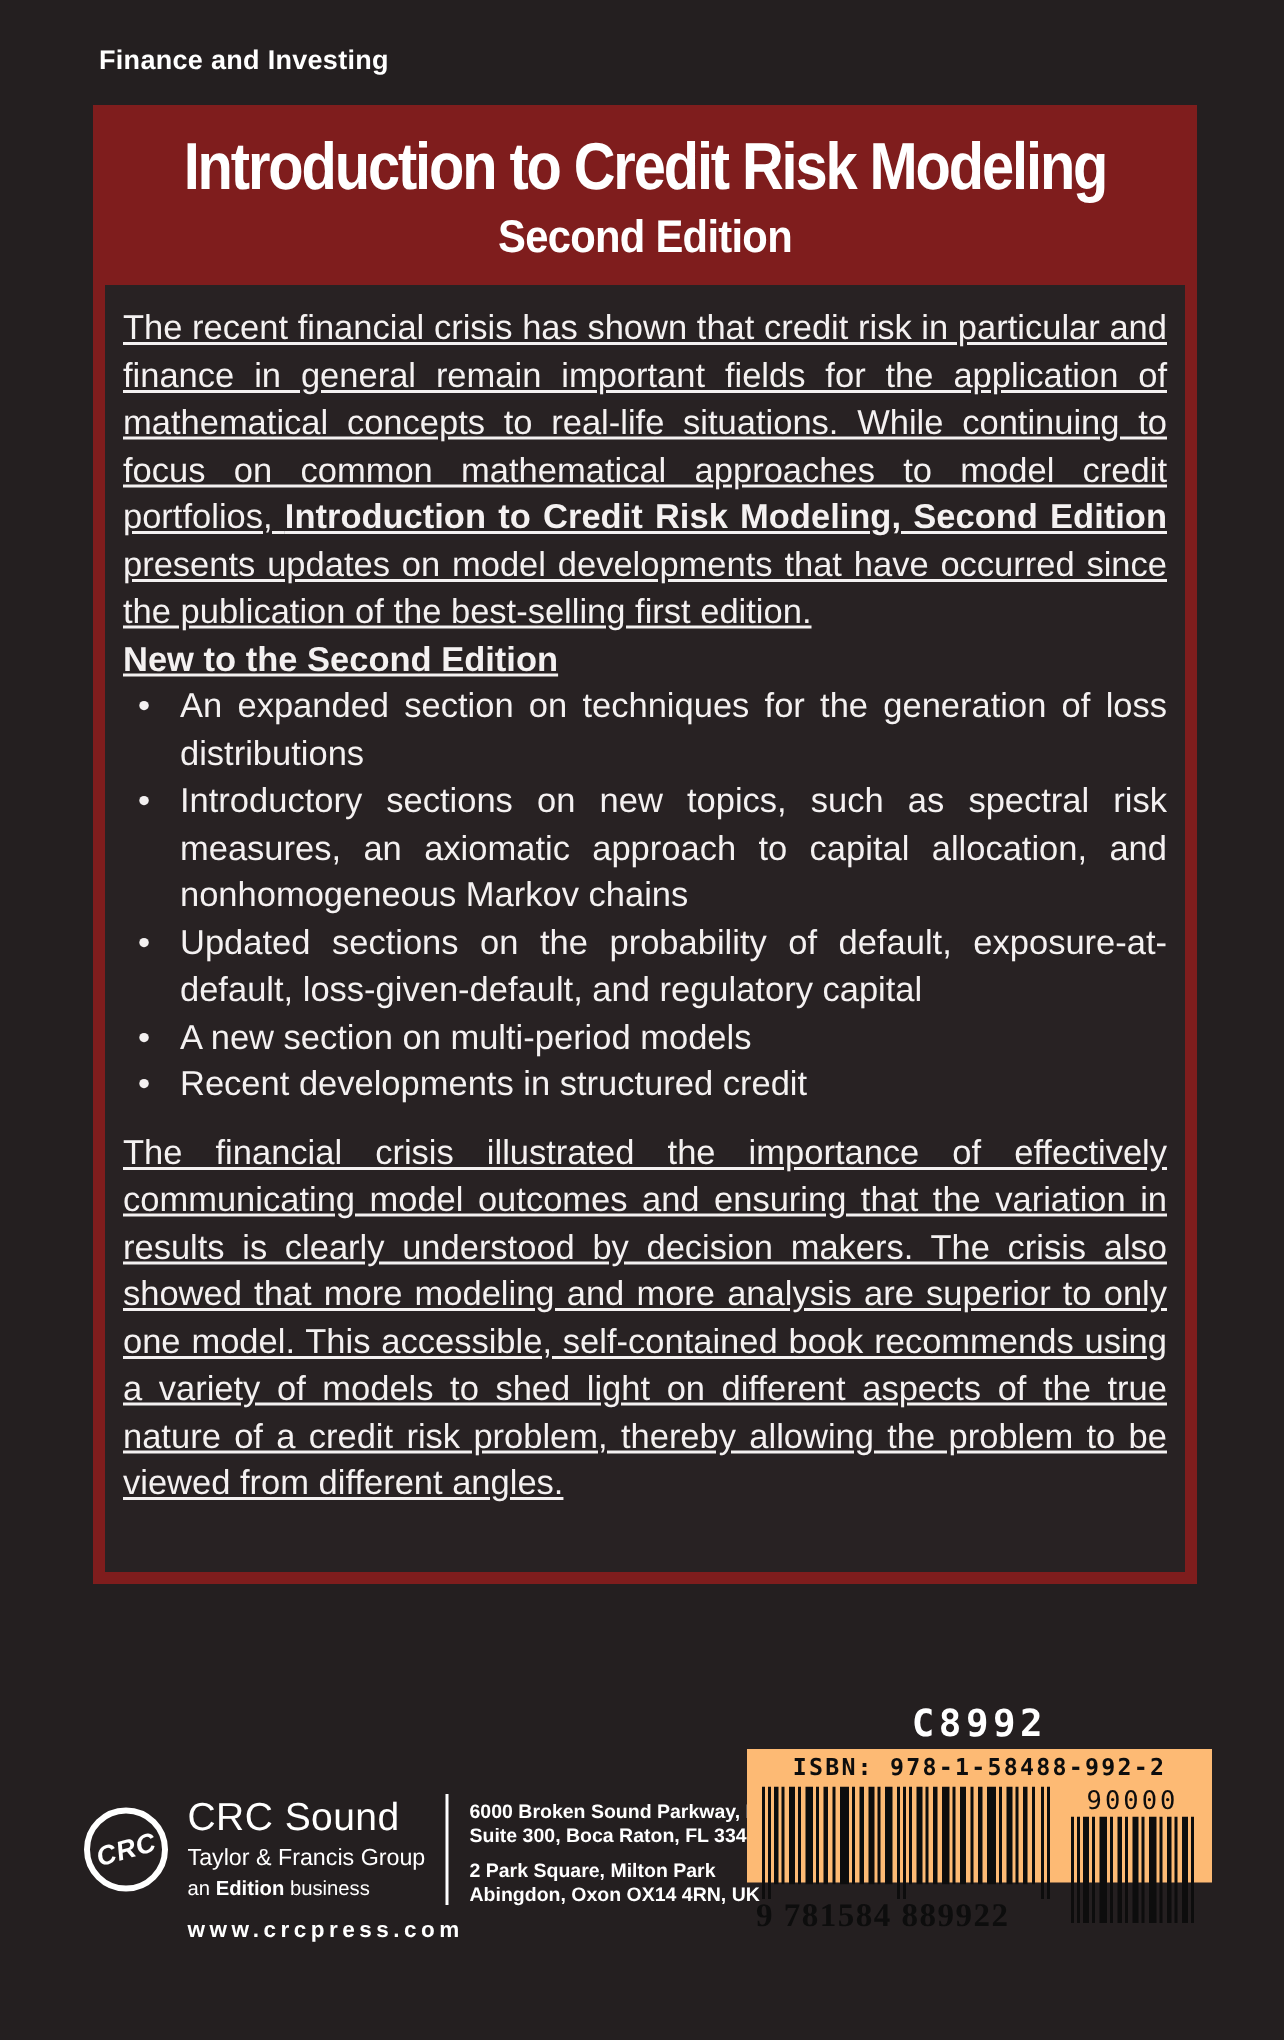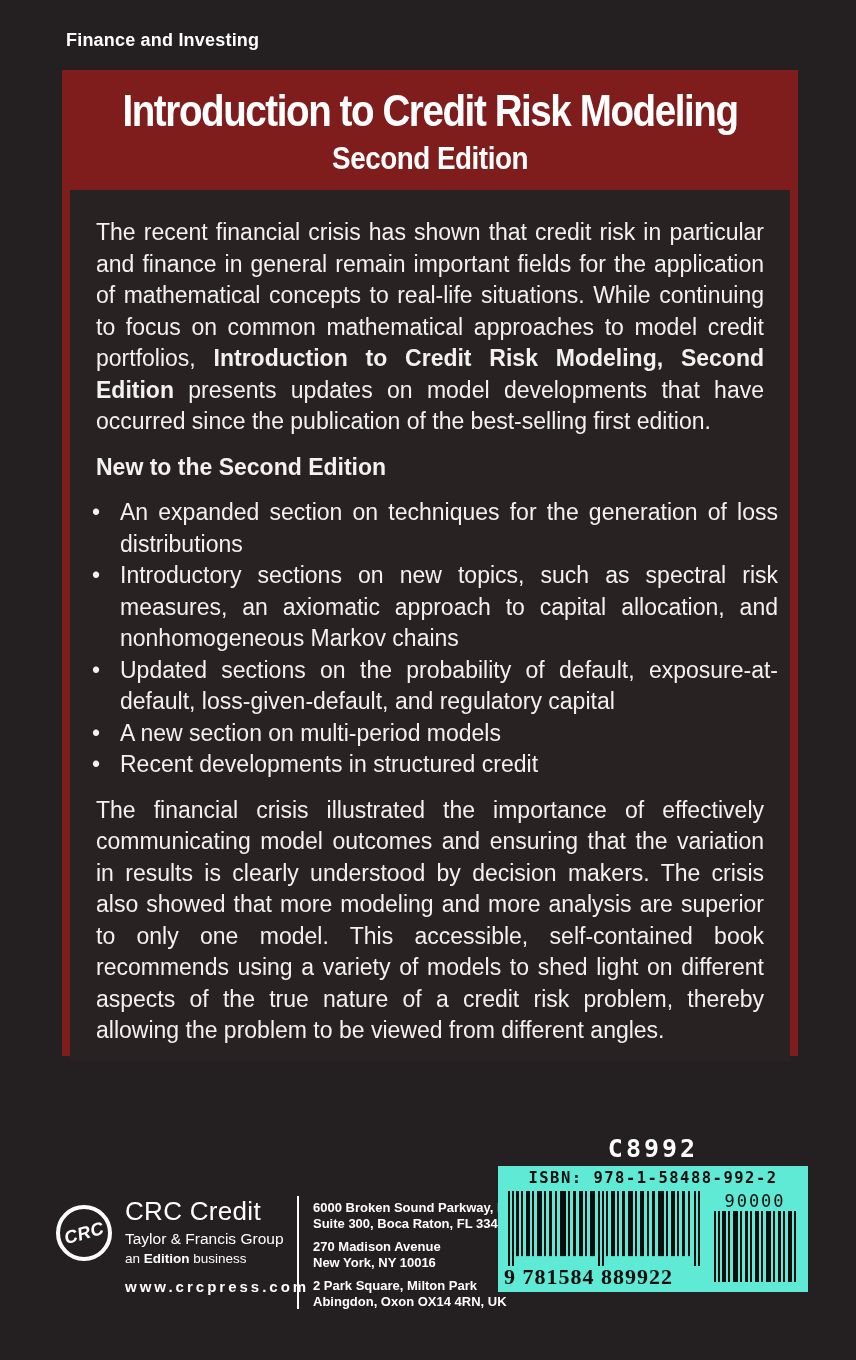--- a/index.html
+++ b/index.html
@@ -57,21 +57,21 @@
   }
   .panel {
     flex: 1;
     margin: 0 8px 8px 8px;
     background: #282223;
     color: #f4f1f1;
     padding: 13px 12px 0 12px;
     font-size: 23px;
     line-height: 31.5px;
   }
-  .panel p { margin: 14px; text-align: justify; }
+  .panel p { margin: 0; text-align: justify; text-decoration: underline; }
   .para1 { margin-bottom: 14px; }
   .b { font-weight: bold; }
   .section-heading { font-weight: bold; text-align: left !important; }
   ul.features {
     list-style: none;
     margin: 0 0 14px 0;
     padding: 0;
   }
   ul.features li {
     position: relative;
@@ -137,22 +137,22 @@
     font-weight: bold;
     font-size: 25px;
     letter-spacing: 3px;
     color: #ffffff;
   }
   .barcode-box {
     position: absolute;
     left: 498px;
     top: 1166px;
     width: 310px;
-    height: 126px;
-    background: #5eead4;
+    height: 89px;
+    background: #fdba74;
   }
   .isbn-line {
     position: absolute;
     top: 3px;
     left: 0;
     width: 100%;
     text-align: center;
     font-family: "DejaVu Sans Mono", monospace;
     font-weight: bold;
     font-size: 15.5px;
@@ -224,33 +224,29 @@
 
       <p>The financial crisis illustrated the importance of effectively communicating model outcomes and ensuring that the variation in results is clearly understood by decision makers. The crisis also showed that more modeling and more analysis are superior to only one model. This accessible, self-contained book recommends using a variety of models to shed light on different aspects of the true nature of a credit risk problem, thereby allowing the problem to be viewed from different angles.</p>
     </div>
   </div>
 
   <div class="publisher">
     <div class="crc-logo">
       <span class="crc-logo-text">CRC</span>
     </div>
     <div class="pub-text">
-      <div class="pub-name">CRC Credit</div>
+      <div class="pub-name">CRC Sound</div>
       <div class="pub-group">Taylor &amp; Francis Group</div>
       <div class="pub-business"><span>an </span><span class="b">Edition</span><span> business</span></div>
       <div class="pub-site">www.crcpress.com</div>
     </div>
     <div class="addresses">
       <div class="addr-group">
         <div>6000 Broken Sound Parkway, NW</div>
         <div>Suite 300, Boca Raton, FL 33487</div>
-      </div>
-      <div class="addr-group">
-        <div>270 Madison Avenue</div>
-        <div>New York, NY 10016</div>
       </div>
       <div class="addr-group">
         <div>2 Park Square, Milton Park</div>
         <div>Abingdon, Oxon OX14 4RN, UK</div>
       </div>
     </div>
   </div>
 
   <div class="print-code">C8992</div>
 

